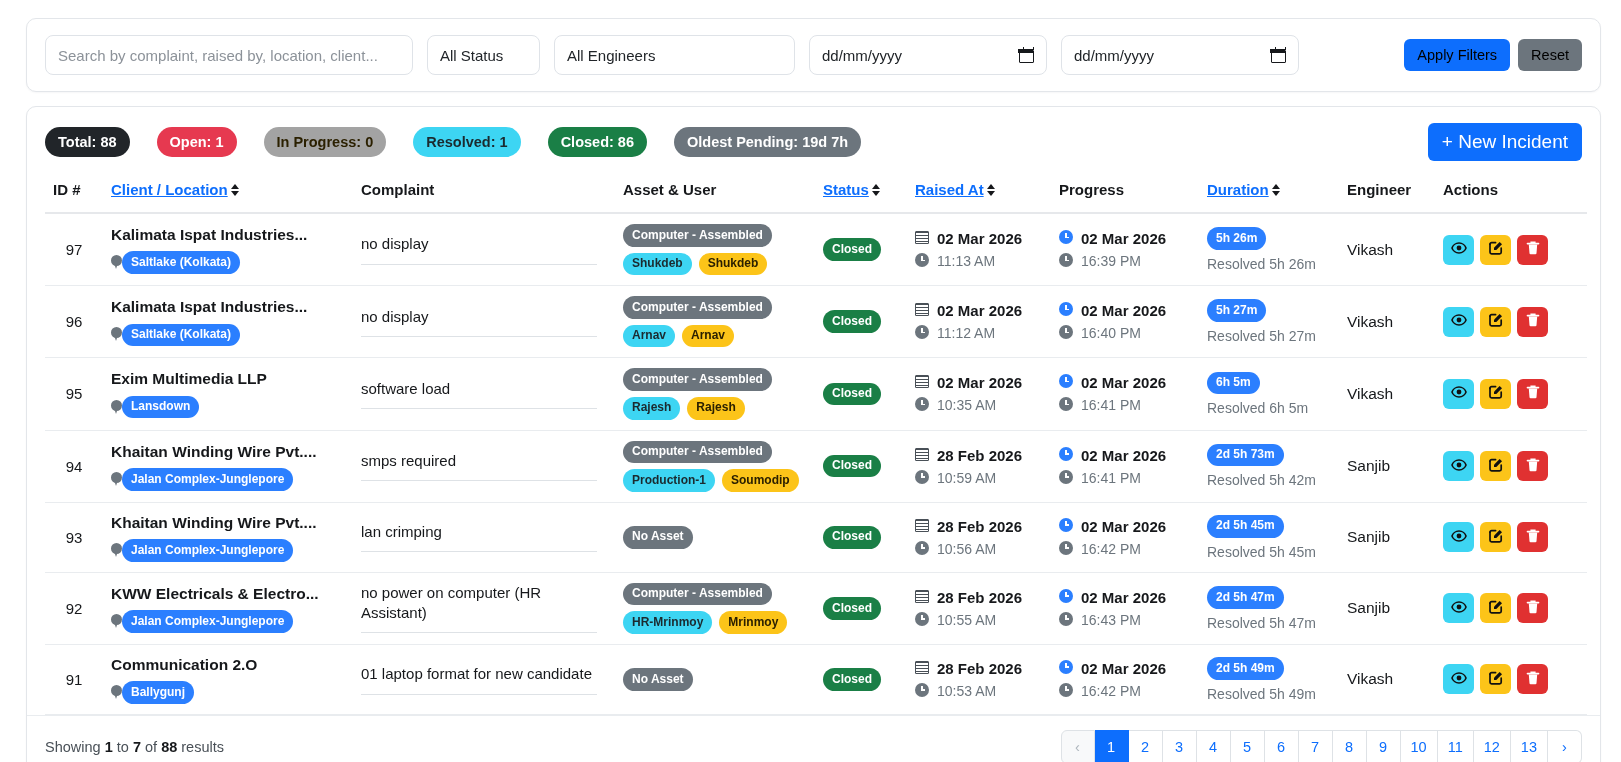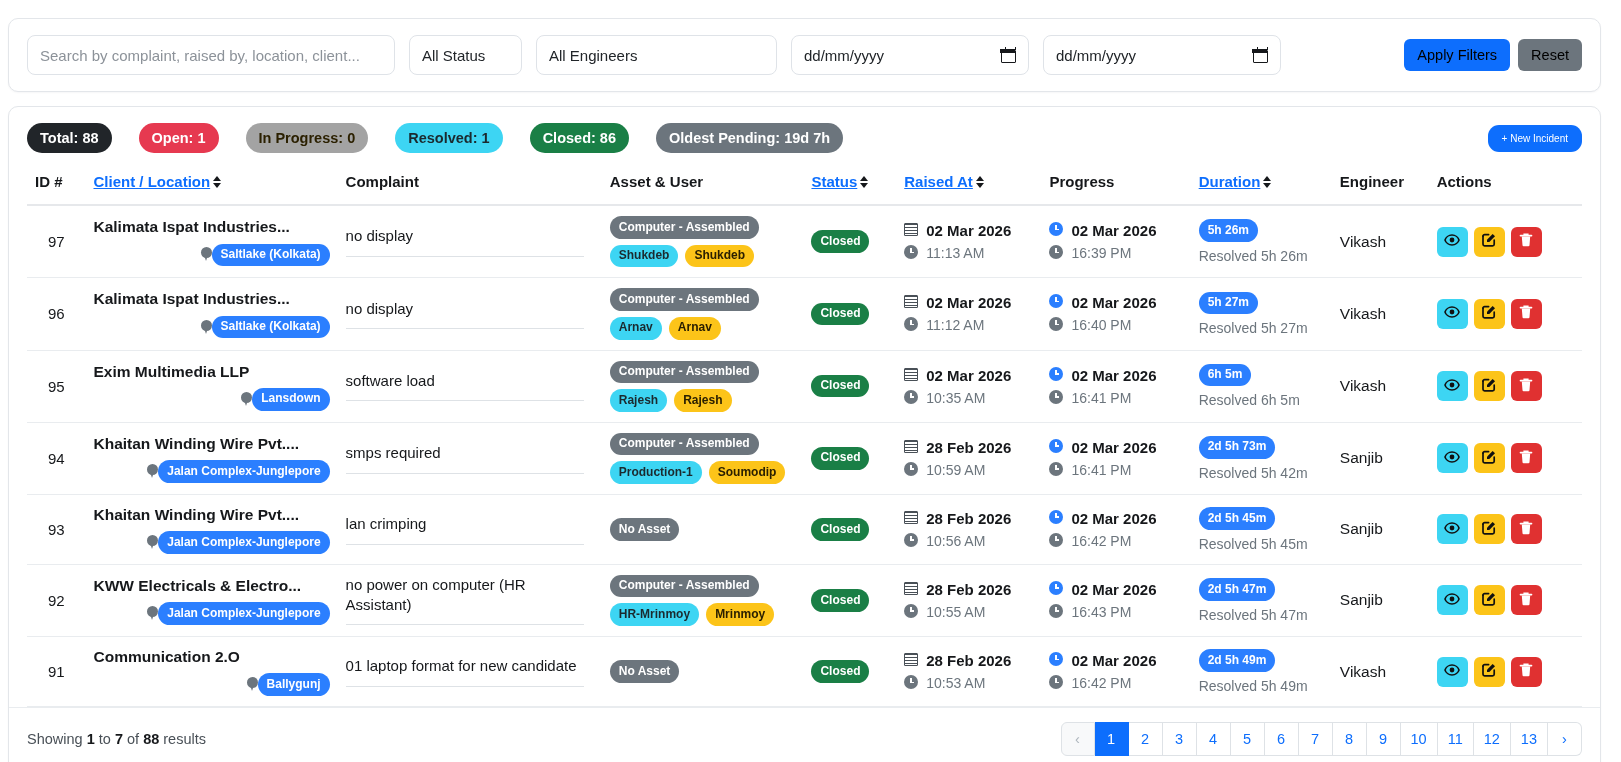--- a/index.html
+++ b/index.html
@@ -3,21 +3,21 @@
 <meta charset="utf-8">
 <style>
   * { box-sizing: border-box; }
   html, body {
     margin: 0; padding: 0;
     width: 1621px; height: 762px;
     background: #ffffff;
     font-family: "Liberation Sans", sans-serif;
     -webkit-font-smoothing: antialiased;
   }
-  .page { width: 1621px; height: 726px; padding: 18px 20px 0 8px; }
+  .page { width: 1621px; height: 726px; padding: 18px 20px 0 26px; }
 
   
   .filter-card {
     border: 1px solid #e3e6ea;
     border-radius: 10px;
     background: #fff;
     padding: 16px 18px;
     display: flex;
     align-items: center;
     gap: 14px;
@@ -87,22 +87,22 @@
     font-size: 14.5px;
     font-weight: bold;
     padding: 6px 13px;
     white-space: nowrap;
     line-height: 1.25;
     font-family: "Liberation Sans", sans-serif;
   }
   .new-btn {
     margin-left: auto;
     background: #0d6efd; color: #fff;
-    border: 0; border-radius: 11px;
-    font-size: 10px; padding: 8px 14px;
+    border: 0; border-radius: 6px;
+    font-size: 19px; padding: 8px 14px;
     cursor: pointer; white-space: nowrap;
     font-family: "Liberation Sans", sans-serif;
   }
 
   
   table.grid { width: 100%; border-collapse: collapse; table-layout: fixed; }
   table.grid thead th {
     text-align: left;
     font-size: 15px;
     font-weight: bold;
@@ -126,21 +126,21 @@
 
   table.grid tbody td {
     border-bottom: 1px solid #e9ecef;
     padding: 10px 8px;
     vertical-align: middle;
     font-size: 15px;
     color: #16181b;
   }
   td.cell-id { text-align: center; font-size: 15.5px; color: #16181b; }
   .client-name { font-weight: bold; font-size: 15.5px; color: #16181b; line-height: 1.25; }
-  .loc-line { display: flex; align-items: center; margin-top: 7px; justify-content: flex-end; }
+  .loc-line { display: flex; align-items: center; margin-top: 7px; }
   .pin {
     width: 11px; height: 15px; flex: 0 0 auto; position: relative;
   }
   .pin::before {
     content: ""; position: absolute; left: 0; top: 0;
     width: 11px; height: 11px; border-radius: 50% 50% 50% 50%;
     background: #6c757d;
   }
   .pin::after {
     content: ""; position: absolute; left: 3px; top: 8px;

